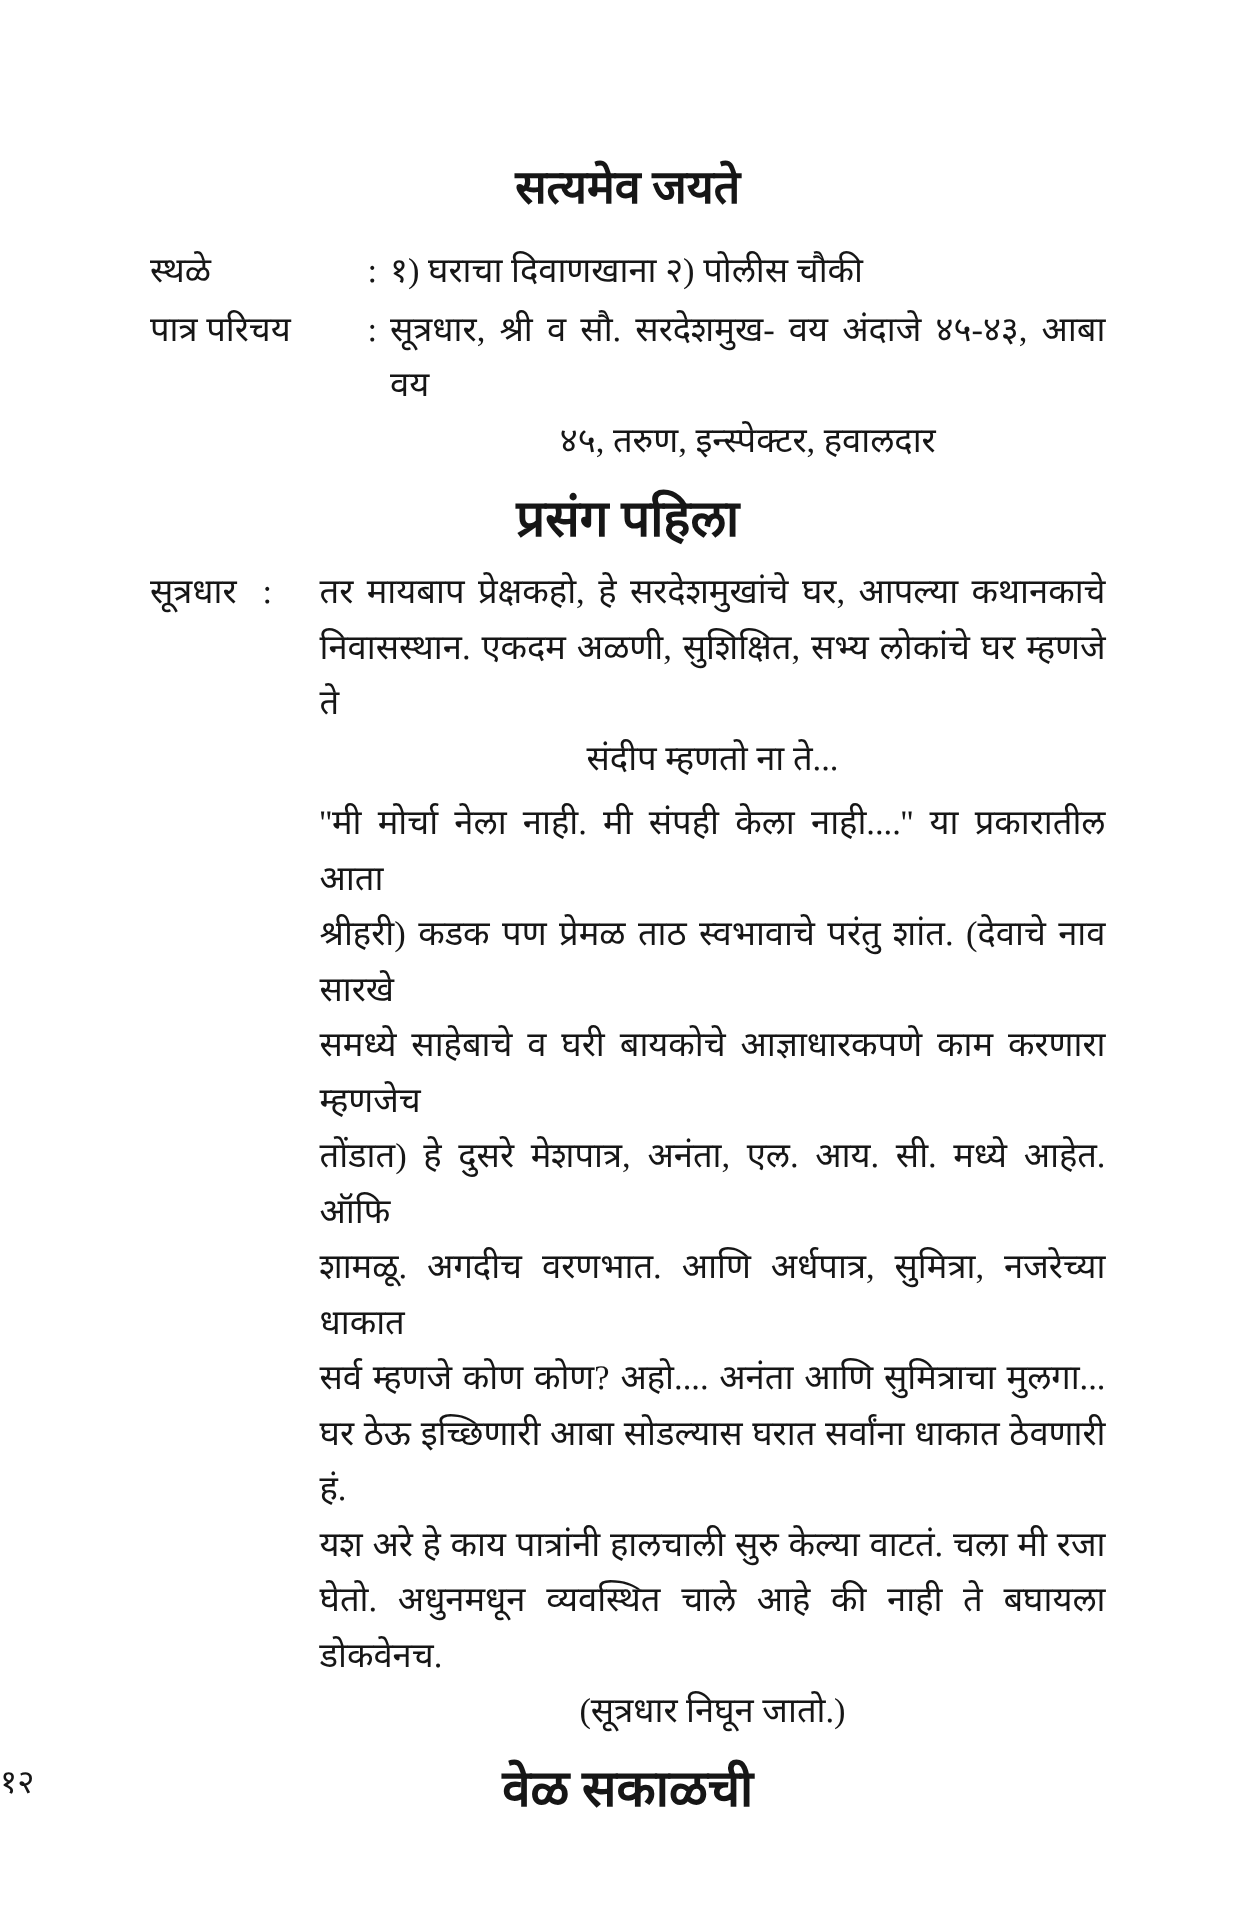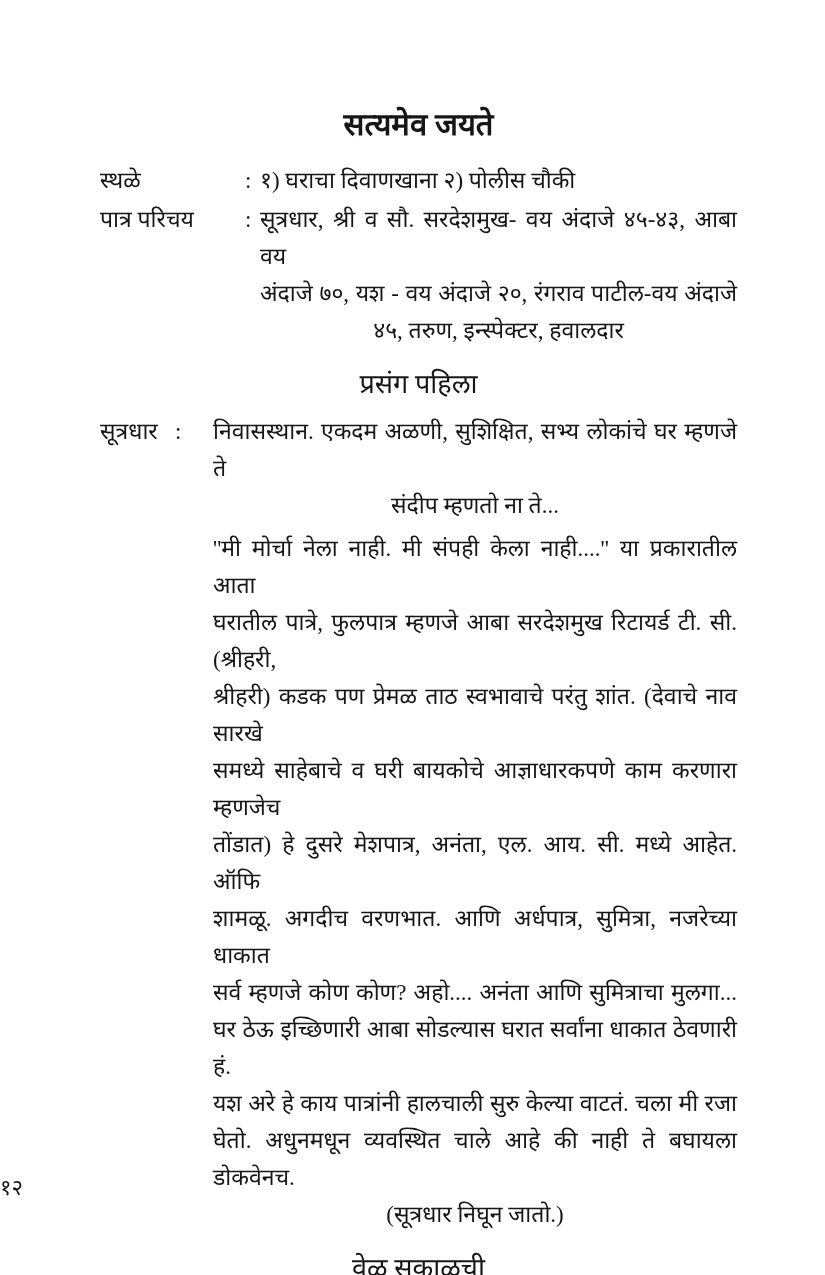--- a/index.html
+++ b/index.html
@@ -23,22 +23,22 @@
   }
   .title {
     text-align: center;
     font-size: 31px;
     font-weight: bold;
     line-height: 38px;
     margin: 0 0 18px 0;
   }
   .section-heading {
     text-align: center;
-    font-size: 27px;
-    font-weight: normal;
+    font-size: 34px;
+    font-weight: bold;
     line-height: 34px;
     margin: 18px 0 12px 0;
   }
   .kv-row {
     display: grid;
     grid-template-columns: 145px 15px 1fr;
     align-items: start;
     margin-bottom: 2px;
   }
   .speech-row {
@@ -74,38 +74,37 @@
     <span class="label-cell">स्थळे</span>
     <span class="sep-cell">:</span>
     <span>१) घराचा दिवाणखाना २) पोलीस चौकी</span>
   </div>
 
   <div class="kv-row">
     <span class="label-cell">पात्र परिचय</span>
     <span class="sep-cell">:</span>
     <div>
         <div class="line jl">सूत्रधार, श्री व सौ. सरदेशमुख- वय अंदाजे ४५-४३, आबा वय</div>
-        <div class="line jl">अंदाजे ७०, यश - वय अंदाजे २०, रंगराव पाटील-वय अंदाजे</div>
         <div class="line">४५, तरुण, इन्स्पेक्टर, हवालदार</div>
       </div>
   </div>
 
   <h2 class="section-heading">प्रसंग पहिला</h2>
 
   <div class="speech-row">
     <span class="name-cell">सूत्रधार</span>
     <span class="sep-cell">:</span>
     <div>
       <div>
+          <div class="line jl">तर मायबाप प्रेक्षकहो, हे सरदेशमुखांचे घर, आपल्या कथानकाचे</div>
           <div class="line jl">निवासस्थान. एकदम अळणी, सुशिक्षित, सभ्य लोकांचे घर म्हणजे ते</div>
           <div class="line">संदीप म्हणतो ना ते...</div>
         </div>
       <div class="para-gap">
           <div class="line jl">''मी मोर्चा नेला नाही. मी संपही केला नाही....'' या प्रकारातील आता</div>
-          <div class="line jl">घरातील पात्रे, फुलपात्र म्हणजे आबा सरदेशमुख रिटायर्ड टी. सी. (श्रीहरी,</div>
           <div class="line jl">श्रीहरी) कडक पण प्रेमळ ताठ स्वभावाचे परंतु शांत. (देवाचे नाव सारखे</div>
           <div class="line jl">समध्ये साहेबाचे व घरी बायकोचे आज्ञाधारकपणे काम करणारा म्हणजेच</div>
           <div class="line jl">तोंडात) हे दुसरे मेशपात्र, अनंता, एल. आय. सी. मध्ये आहेत. ऑफि</div>
           <div class="line jl">शामळू. अगदीच वरणभात. आणि अर्धपात्र, सुमित्रा, नजरेच्या धाकात</div>
           <div class="line jl">सर्व म्हणजे कोण कोण? अहो.... अनंता आणि सुमित्राचा मुलगा...</div>
           <div class="line jl">घर ठेऊ इच्छिणारी आबा सोडल्यास घरात सर्वांना धाकात ठेवणारी हं.</div>
           <div class="line jl">यश अरे हे काय पात्रांनी हालचाली सुरु केल्या वाटतं. चला मी रजा</div>
           <div class="line jl">घेतो. अधुनमधून व्यवस्थित चाले आहे की नाही ते बघायला डोकवेनच.</div>
           <div class="line">(सूत्रधार निघून जातो.)</div>
         </div>

